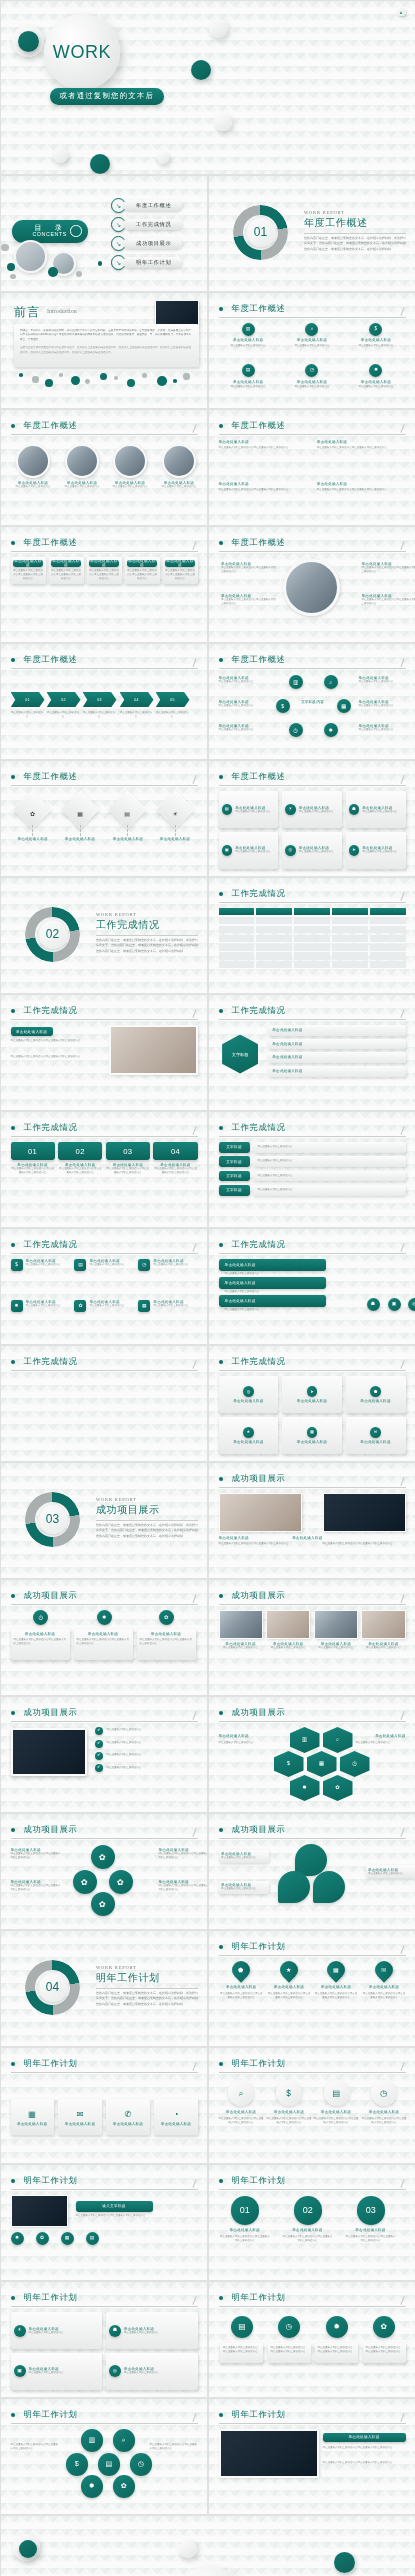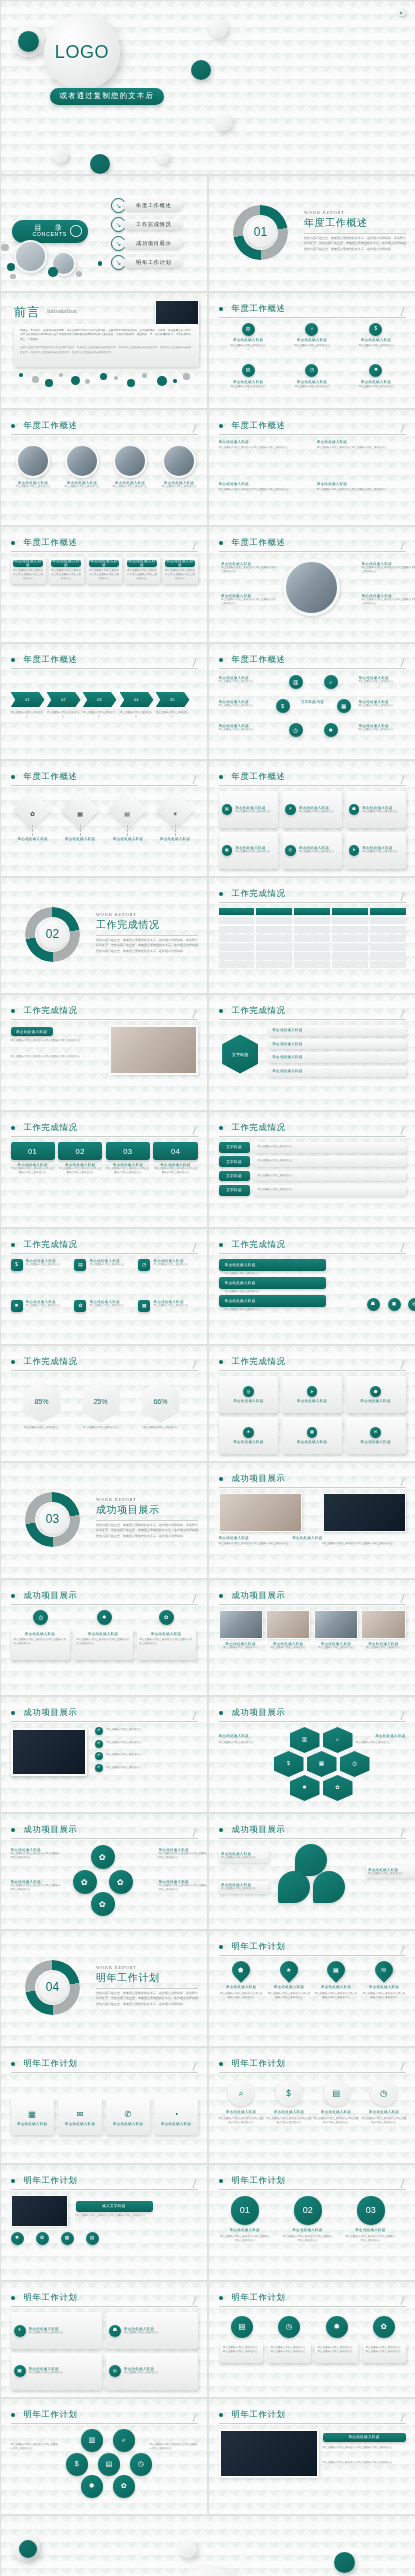--- a/index.html
+++ b/index.html
@@ -205,21 +205,21 @@
       <div class="inner">
         <div class="disc" style="left: 10.7px; top: 24px; width: 32px; height: 32px;"></div>
         <div class="disc green" style="left: 16.6px; top: 30px; width: 21.4px; height: 21.4px;"></div>
         <div class="disc" style="left: 208px; top: 18px; width: 19px; height: 19px;"></div>
         <div class="disc" style="left: 214px; top: 113px; width: 16.6px; height: 16.6px;"></div>
         <div class="disc green" style="left: 190px; top: 59px; width: 20px; height: 20px;"></div>
         <div class="disc green" style="left: 89px; top: 153px; width: 20px; height: 20px;"></div>
         <div class="disc" style="left: 52px; top: 147px; width: 15.4px; height: 15.4px;"></div>
         <div class="disc" style="left: 156px; top: 151px; width: 12px; height: 12px;"></div>
         <div class="logo-disc">
-          <div class="logo-text">LOGO</div>
+          <div class="logo-text">WORK</div>
         </div>
         <div class="titlebar">或者通过复制您的文本后</div>
         <div class="minitri"></div>
       </div>
     </div>
     <div class="slide">
       <div class="bgpat"></div>
       <div class="inner">
         <div class="pill-title">
           <div class="cn">目　录</div>
@@ -890,28 +890,20 @@
       </div>
     </div>
     <div class="slide">
       <div class="bgpat"></div>
       <div class="hdr">
         <span class="bul"></span>
         <span class="t">工作完成情况</span>
         <span class="rule"></span>
         <span class="slash"></span>
       </div>
-      <div class="body">
-        <div class="hexw" style="position: absolute; left: 12px; top: 4.8px; width: 38px; height: 42px; font-size: 7.1px; color: rgb(14, 111, 102); box-shadow: none;">85%</div>
-        <div class="tiny" style="position: absolute; left: 6px; top: 50px; width: 50px; text-align: center;">请在这里输入您的主要叙述内容</div>
-        <div class="hexw" style="position: absolute; left: 71px; top: 4.8px; width: 38px; height: 42px; font-size: 7.1px; color: rgb(14, 111, 102); box-shadow: none;">25%</div>
-        <div class="tiny" style="position: absolute; left: 65px; top: 50px; width: 50px; text-align: center;">请在这里输入您的主要叙述内容</div>
-        <div class="hexw" style="position: absolute; left: 131px; top: 4.8px; width: 38px; height: 42px; font-size: 7.1px; color: rgb(14, 111, 102); box-shadow: none;">66%</div>
-        <div class="tiny" style="position: absolute; left: 125px; top: 50px; width: 50px; text-align: center;">请在这里输入您的主要叙述内容</div>
-      </div>
     </div>
     <div class="slide">
       <div class="bgpat"></div>
       <div class="hdr">
         <span class="bul"></span>
         <span class="t">工作完成情况</span>
         <span class="rule"></span>
         <span class="slash"></span>
       </div>
       <div class="body" style="display: grid; grid-template-columns: repeat(3, 1fr); grid-template-rows: 1fr 1fr; gap: 3.6px;">

